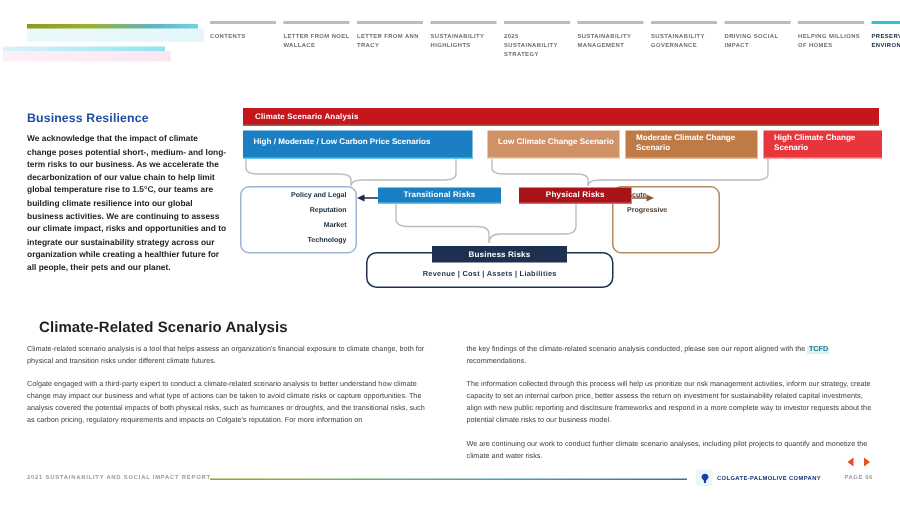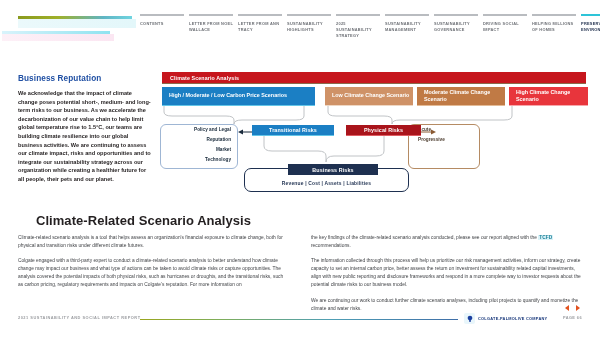--- a/index.html
+++ b/index.html
@@ -115,21 +115,21 @@
     border:1.1px solid #1e3050;border-radius:7px;box-sizing:border-box;
     display:flex;align-items:flex-end;justify-content:center;padding-bottom:5px;
   }
   .biz-box span{font-size:4.9px;font-weight:700;color:#1e3050;letter-spacing:.2px;}
 
   .arrow{position:absolute;}
 
   
   .article{position:absolute;left:18px;top:213px;width:564px;}
   .art-title{
-    font-size:13px;font-weight:700;color:#231f20;margin:0 0 6px 18px;letter-spacing:.05px;
+    font-size:10px;font-weight:700;color:#231f20;margin:0 0 6px 8px;letter-spacing:.05px;
   }
   .cols{display:flex;gap:22px;}
   .col{width:271px;}
   .col p{
     font-size:4.85px;line-height:8.1px;color:#3d3f43;margin:0 0 7px 0;
   }
   .tcfd{
     background:#d9f2f8;color:#1a7f96;padding:0 1px;font-weight:600;
   }
 
@@ -209,21 +209,21 @@
     <div class="nav-rule"></div>
     <div class="nav-label">HELPING MILLIONS OF HOMES</div>
   </div>
   <div class="nav-item active">
     <div class="nav-rule"></div>
     <div class="nav-label">PRESERVING OUR ENVIRONMENT</div>
   </div>
 </nav>
 
 <div class="left-col">
-  <h2 class="br-title">Business Reputation</h2>
+  <h2 class="br-title">Business Resilience</h2>
   <p class="br-body">We acknowledge that the impact of climate change poses potential short-, medium- and long-term risks to our business. As we accelerate the decarbonization of our value chain to help limit global temperature rise to 1.5°C, our teams are building climate resilience into our global business activities. We are continuing to assess our climate impact, risks and opportunities and to integrate our sustainability strategy across our organization while creating a healthier future for all people, their pets and our planet.</p>
 </div>
 
 <div class="diagram">
 
   <div class="csa-bar">
     <span>Climate Scenario Analysis</span>
   </div>
 
   <div class="scen-row">

